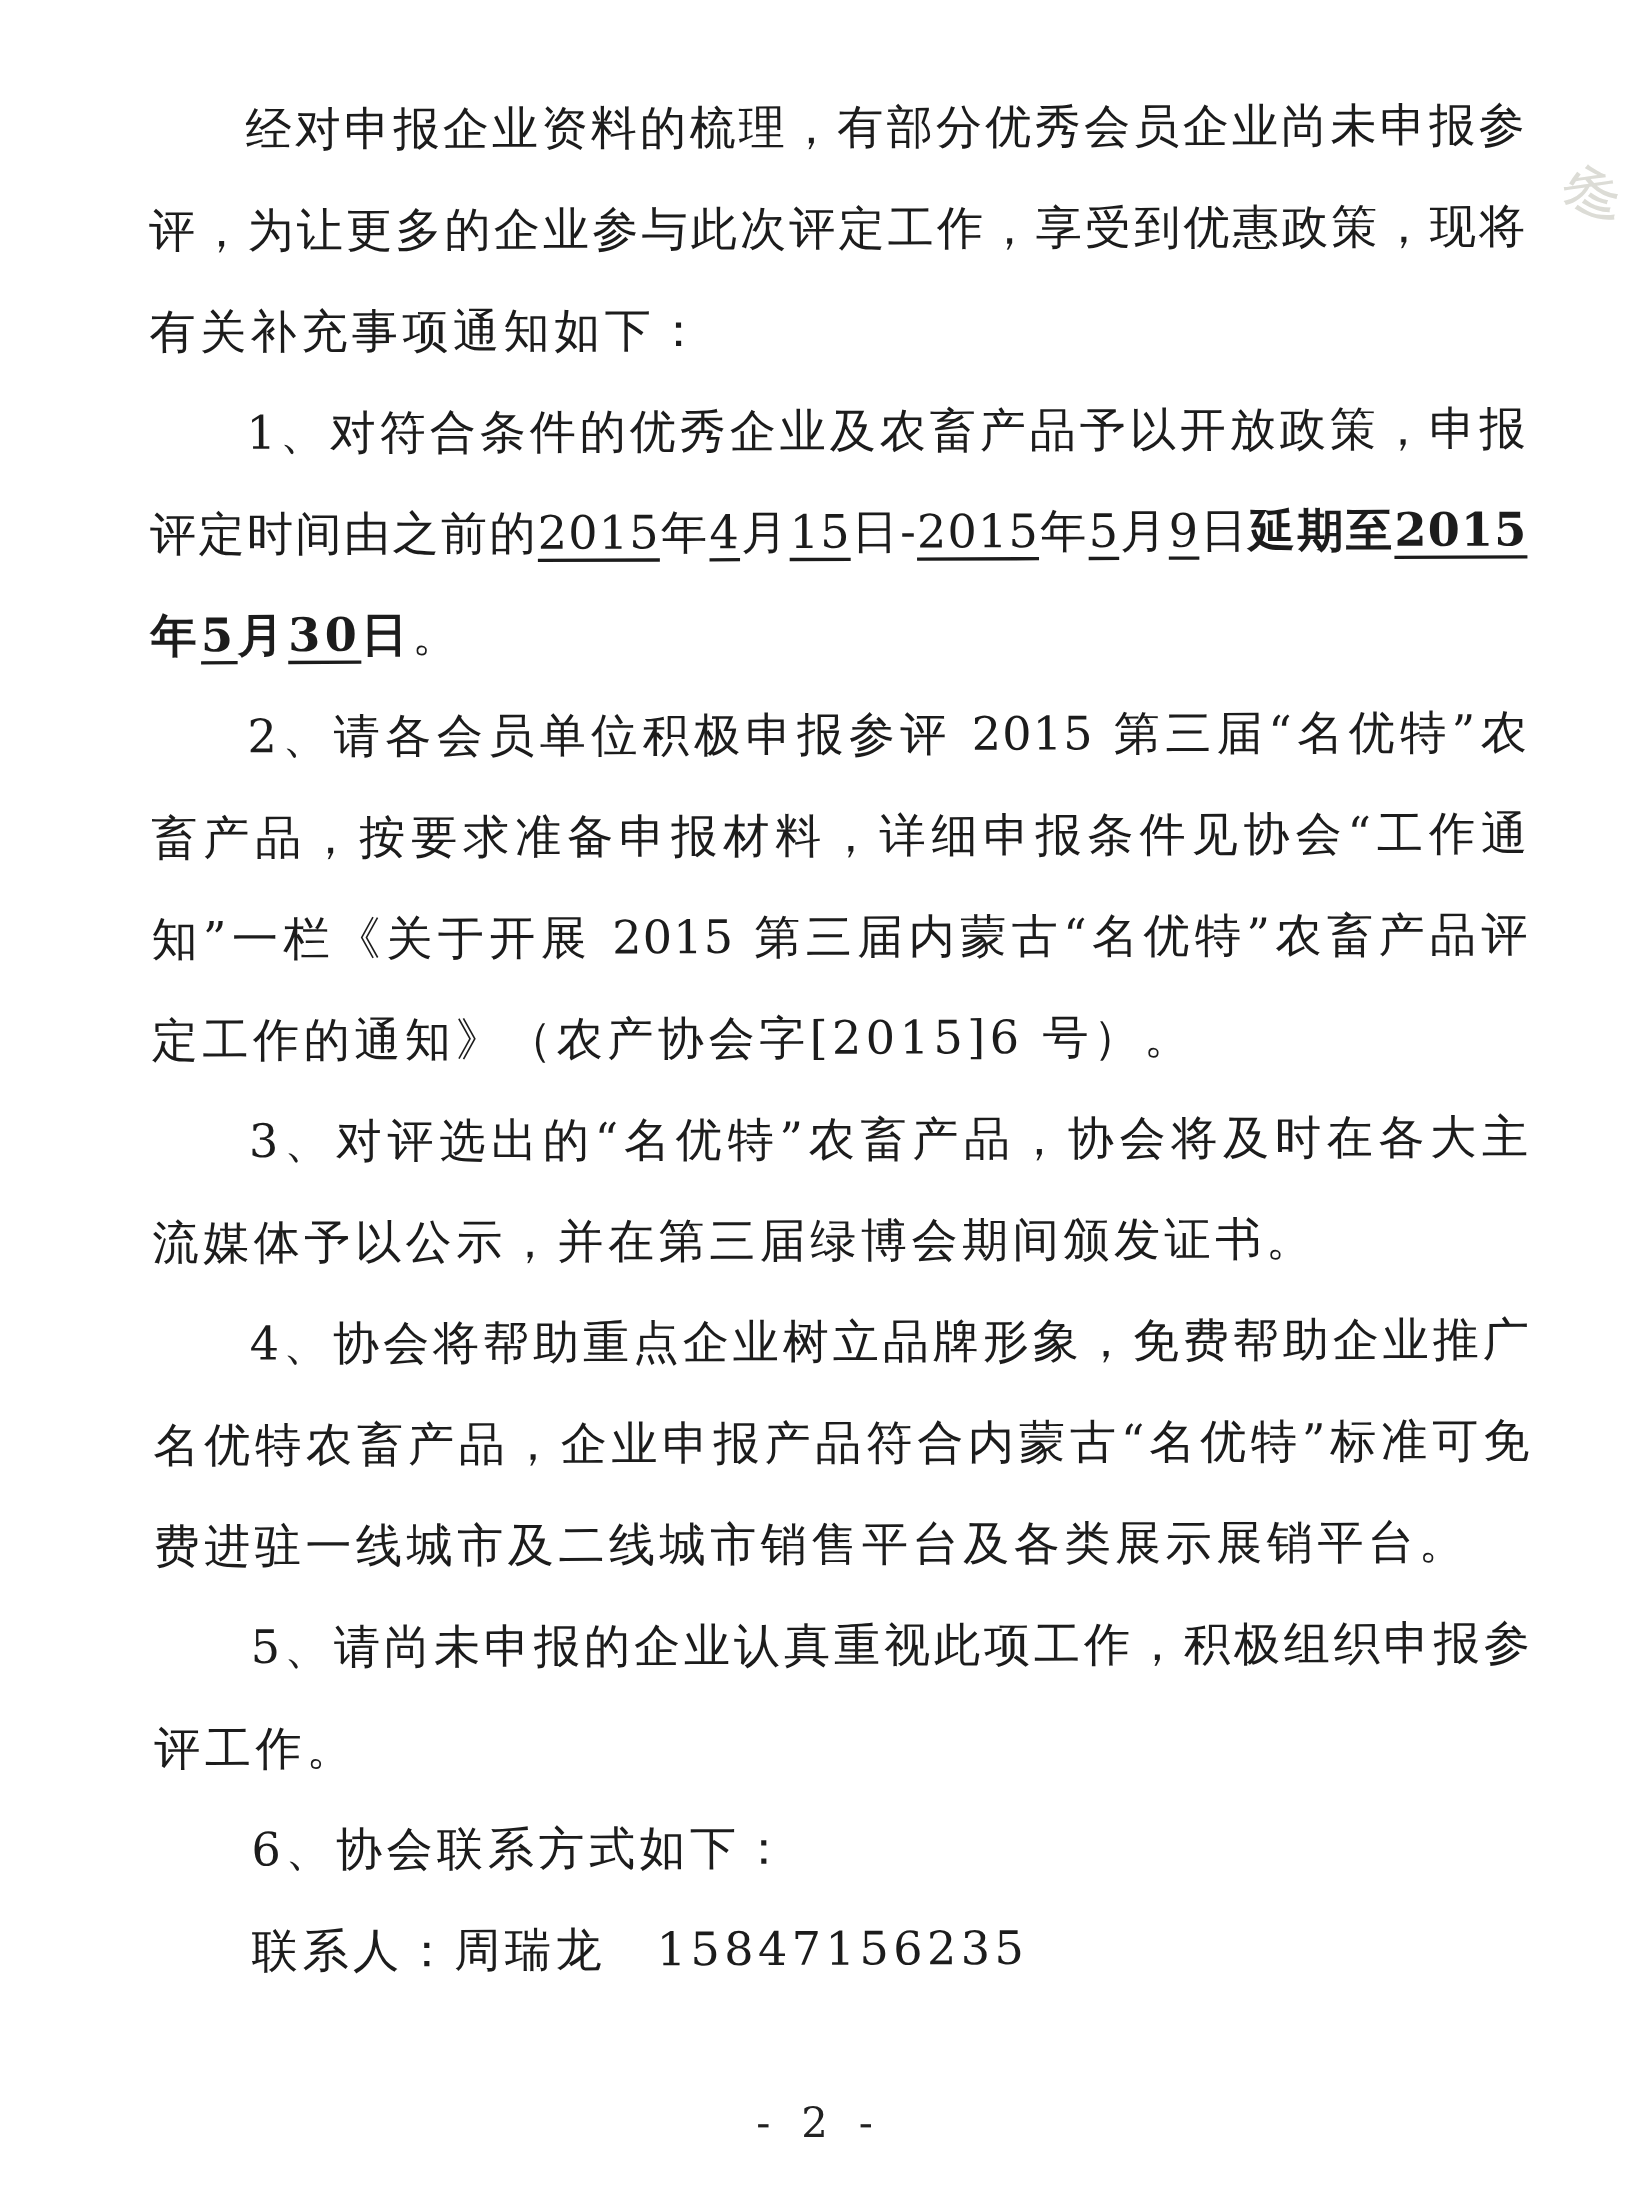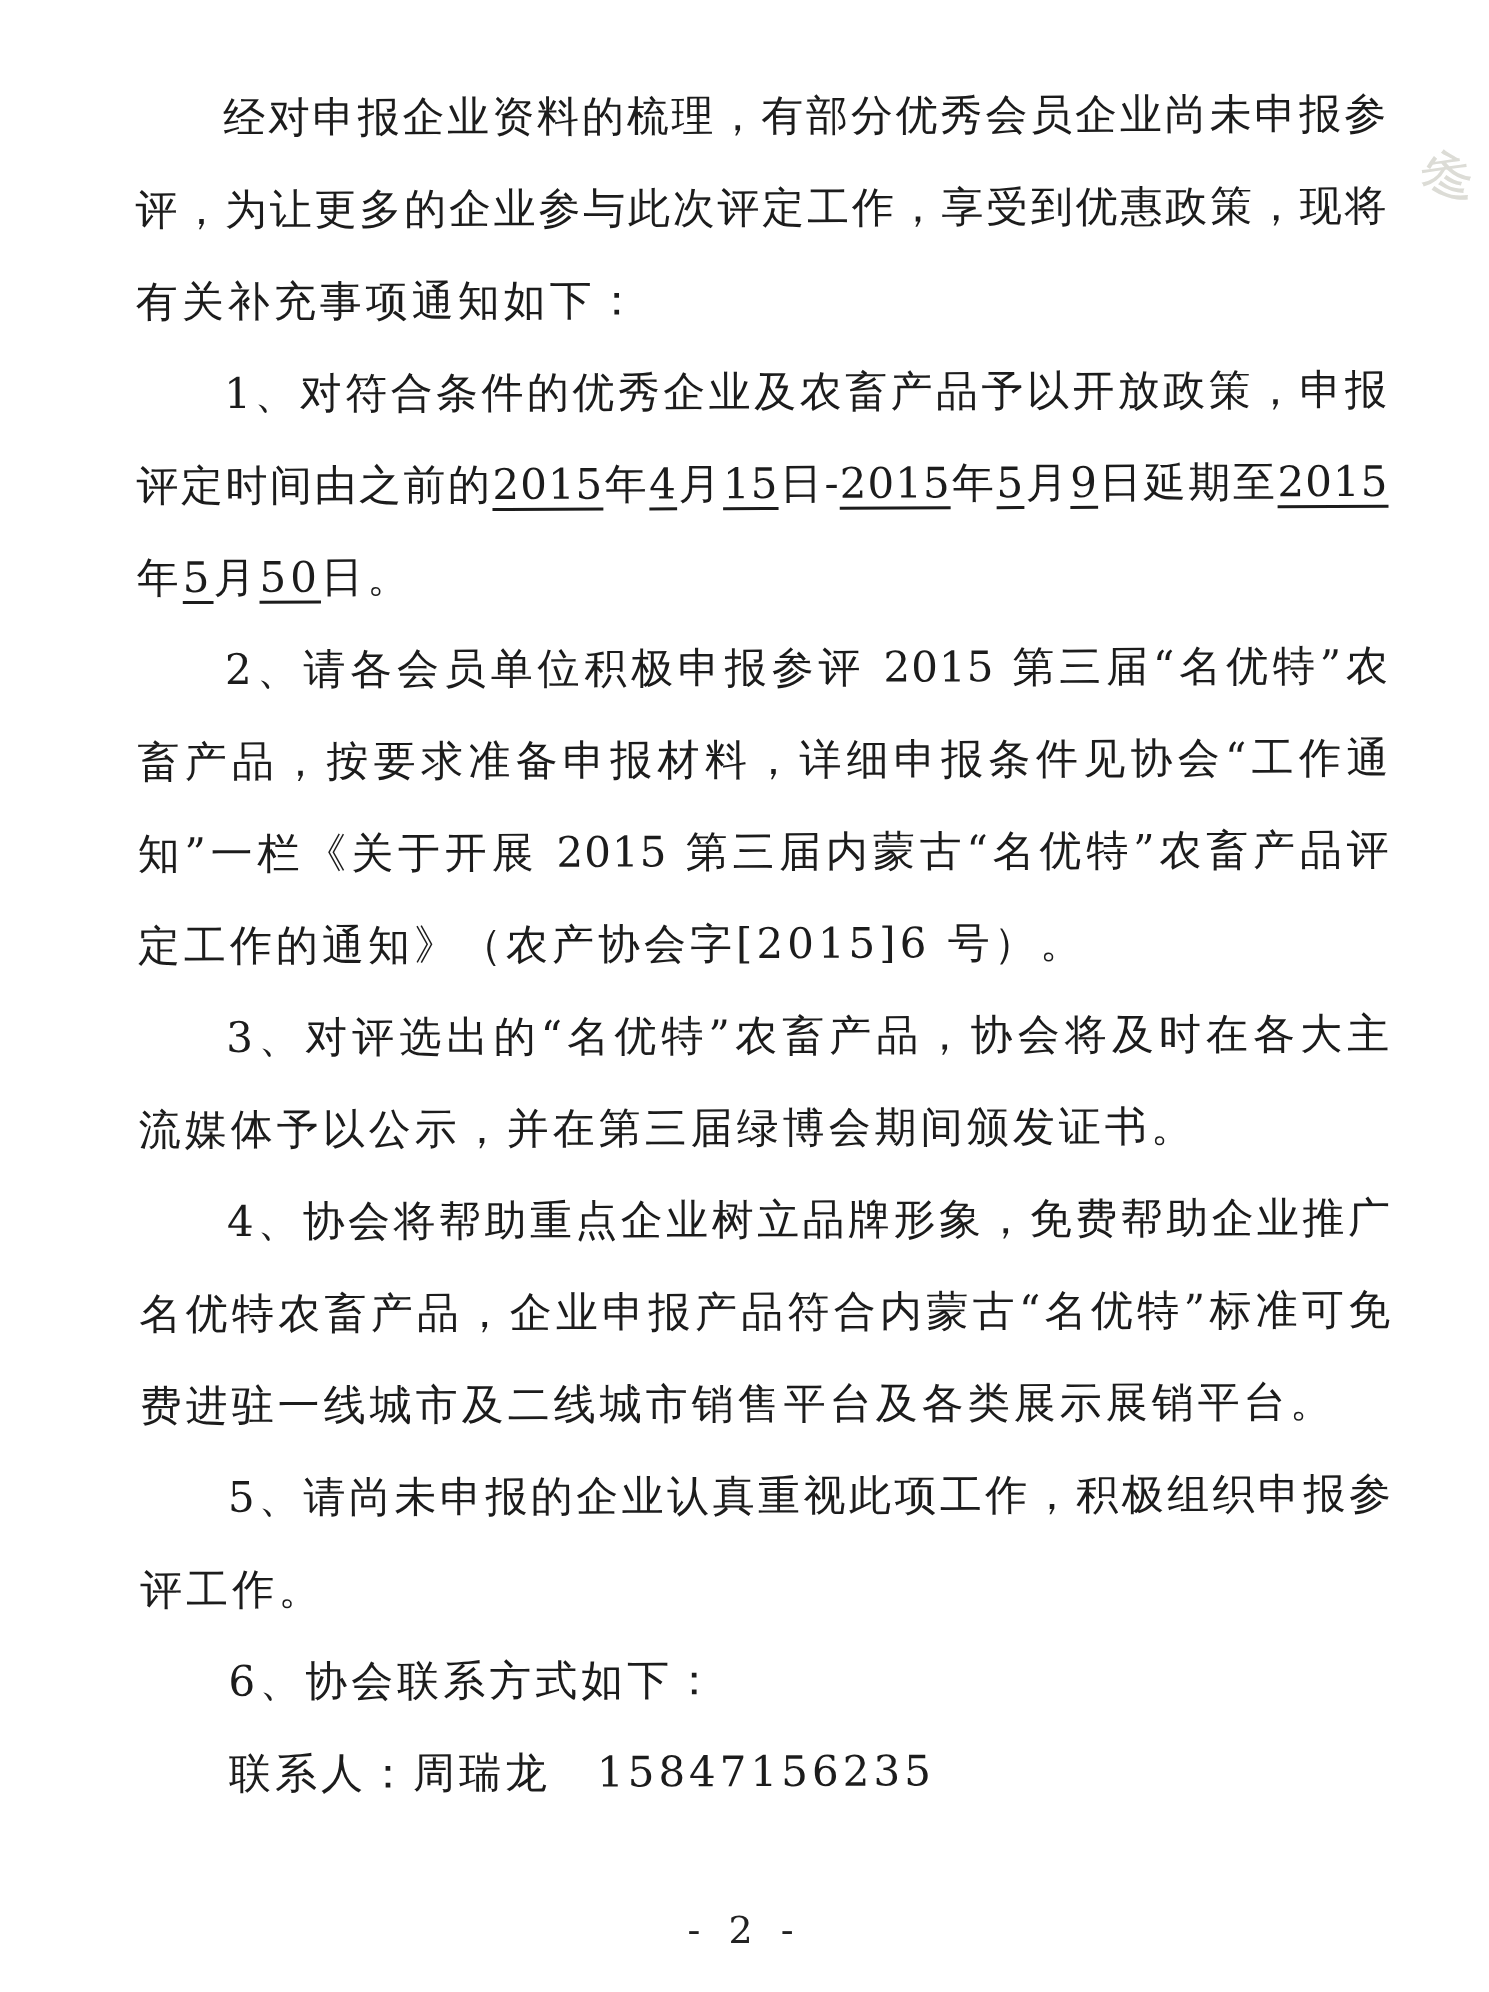--- a/index.html
+++ b/index.html
@@ -28,21 +28,21 @@
     font-size:42px;
     letter-spacing:4px;
     white-space:nowrap;
   }
   .line.justify{
     letter-spacing:1px;
     text-align:justify;
     text-align-last:justify;
   }
   .line.indent{ padding-left:88px; }
-  .seg.b{ font-weight:normal; }
+  .seg.b{ font-weight:bold; }
   .seg.u{
     text-decoration:underline;
     text-decoration-thickness:3px;
     text-underline-offset:9px;
   }
   .footer{
     position:absolute;
     top:1908px;left:0;
     width:100%;
     text-align:center;
@@ -64,21 +64,21 @@
 
 <div class="page">
   <div class="ghost-mark">参</div>
 
   <div class="content">
       <div class="line indent justify"><span class="seg">经对申报企业资料的梳理，有部分优秀会员企业尚未申报参</span></div>
       <div class="line justify"><span class="seg">评，为让更多的企业参与此次评定工作，享受到优惠政策，现将</span></div>
       <div class="line"><span class="seg">有关补充事项通知如下：</span></div>
       <div class="line indent justify"><span class="seg">1、对符合条件的优秀企业及农畜产品予以开放政策，申报</span></div>
       <div class="line justify"><span class="seg">评定时间由之前的</span><span class="seg u">2015</span><span class="seg">年</span><span class="seg u">4</span><span class="seg">月</span><span class="seg u">15</span><span class="seg">日-</span><span class="seg u">2015</span><span class="seg">年</span><span class="seg u">5</span><span class="seg">月</span><span class="seg u">9</span><span class="seg">日</span><span class="seg b">延期至</span><span class="seg b u">2015</span></div>
-      <div class="line"><span class="seg b">年</span><span class="seg b u">5</span><span class="seg b">月</span><span class="seg b u">50</span><span class="seg b">日</span><span class="seg">。</span></div>
+      <div class="line"><span class="seg b">年</span><span class="seg b u">5</span><span class="seg b">月</span><span class="seg b u">30</span><span class="seg b">日</span><span class="seg">。</span></div>
       <div class="line indent justify"><span class="seg">2、请各会员单位积极申报参评 2015 第三届“名优特”农</span></div>
       <div class="line justify"><span class="seg">畜产品，按要求准备申报材料，详细申报条件见协会“工作通</span></div>
       <div class="line justify"><span class="seg">知”一栏《关于开展 2015 第三届内蒙古“名优特”农畜产品评</span></div>
       <div class="line"><span class="seg">定工作的通知》（农产协会字[2015]6 号）。</span></div>
       <div class="line indent justify"><span class="seg">3、对评选出的“名优特”农畜产品，协会将及时在各大主</span></div>
       <div class="line"><span class="seg">流媒体予以公示，并在第三届绿博会期间颁发证书。</span></div>
       <div class="line indent justify"><span class="seg">4、协会将帮助重点企业树立品牌形象，免费帮助企业推广</span></div>
       <div class="line justify"><span class="seg">名优特农畜产品，企业申报产品符合内蒙古“名优特”标准可免</span></div>
       <div class="line"><span class="seg">费进驻一线城市及二线城市销售平台及各类展示展销平台。</span></div>
       <div class="line indent justify"><span class="seg">5、请尚未申报的企业认真重视此项工作，积极组织申报参</span></div>

